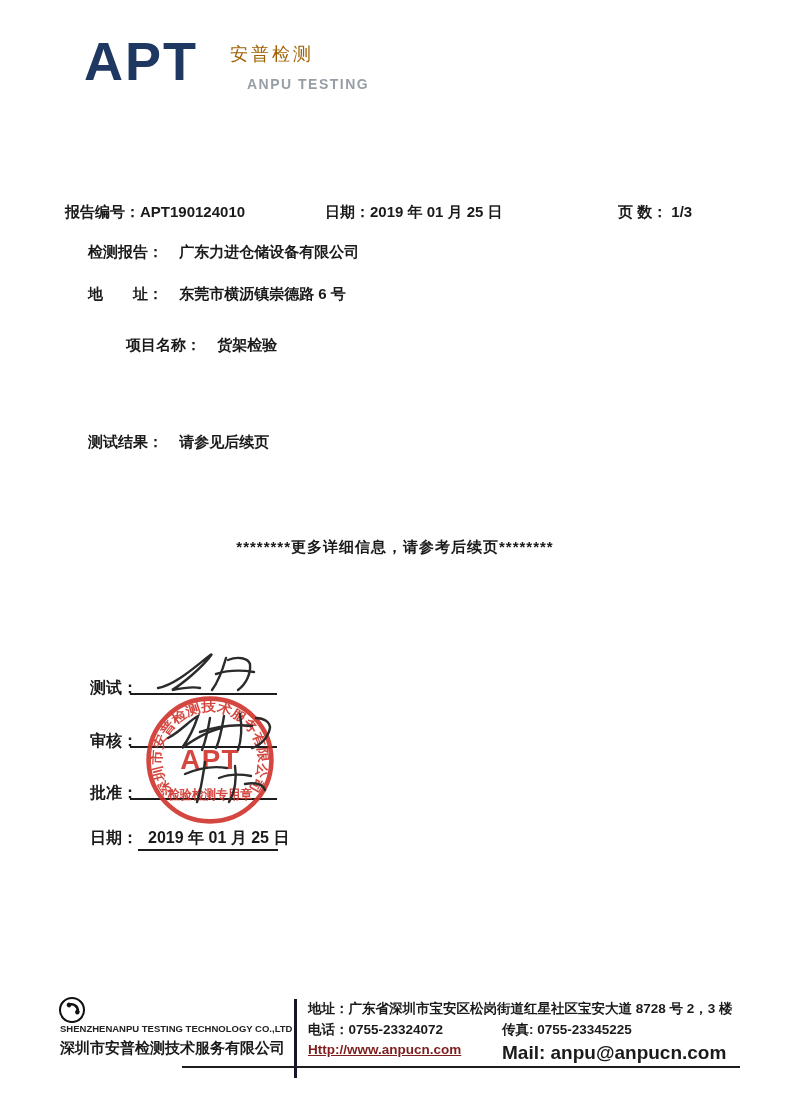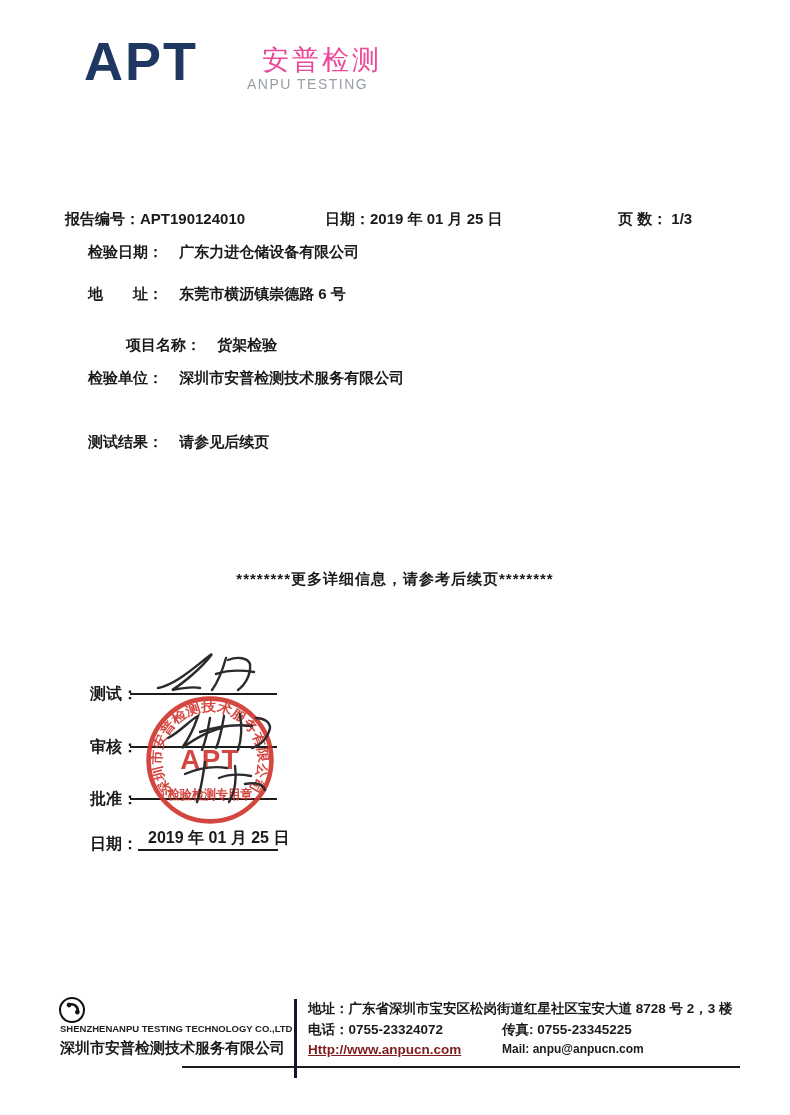--- a/index.html
+++ b/index.html
@@ -3,50 +3,50 @@
 <meta charset="utf-8">
 <style>
   * { margin:0; padding:0; box-sizing:border-box; }
   html,body { background:#ffffff; }
   body { font-family:"Liberation Sans","DejaVu Sans",sans-serif; color:#1a1a1a; }
   .page { position:relative; width:790px; height:1115px; background:#fff; overflow:hidden; }
 
   
   .logo-apt { position:absolute; left:84px; top:34px; font-size:54px; font-weight:800;
               color:#1e3862; letter-spacing:2px; line-height:1; }
-  .logo-cn  { position:absolute; left:262px; top:42px; font-size:27px; color:#ec4899;
+  .logo-cn  { position:absolute; left:230px; top:42px; font-size:18px; color:#a16207;
               letter-spacing:3px; }
-  .logo-en  { position:absolute; left:247px; top:76px; font-size:14px; font-weight:400;
+  .logo-en  { position:absolute; left:247px; top:76px; font-size:14px; font-weight:700;
               color:#989ea6; letter-spacing:1.5px; }
 
   
   .doc-title { position:absolute; left:0; top:122px; width:100%; text-align:center;
                font-size:36px; font-weight:700; letter-spacing:10px; color:#111; }
 
   
-  .info-row span { position:absolute; top:203px; font-size:15px; font-weight:700; white-space:nowrap;margin-top:7px; }
+  .info-row span { position:absolute; top:203px; font-size:15px; font-weight:700; white-space:nowrap; }
   .ri-no   { left:65px; }
   .ri-date { left:325px; }
   .ri-pg   { left:618px; }
 
   
   .frow { position:absolute; left:88px; font-size:15px; font-weight:700; white-space:nowrap; }
   .frow .lbl { display:inline-block; width:87px; }
   .r-cust  { top:243px; }
   .r-addr  { top:285px; }
   .r-proj  { top:336px;margin-left:38px; }
   .r-unit  { top:369px; }
   .r-idate { top:402px; }
   .r-res   { top:433px; }
 
   .stars-line { position:absolute; left:0; top:538px; width:100%; text-align:center;
-                font-size:15px; font-weight:700; letter-spacing:1px;margin-top:32px; }
+                font-size:15px; font-weight:700; letter-spacing:1px; }
 
   
-  .sig-lbl { position:absolute; left:90px; font-size:16px; font-weight:700; white-space:nowrap;margin-top:6px; }
+  .sig-lbl { position:absolute; left:90px; font-size:16px; font-weight:700; white-space:nowrap; }
   .sig-line { position:absolute; height:0; border-top:2px solid #1c1c1c; }
   .l-test    { top:678px; } .ln-test    { left:130px; top:693px; width:147px; }
   .l-review  { top:731px; } .ln-review  { left:130px; top:746px; width:147px; }
   .l-approve { top:783px; } .ln-approve { left:130px; top:798px; width:147px; }
   .l-date    { top:828px; } .ln-date    { left:138px; top:849px; width:140px; }
   .sig-date-val { position:absolute; left:148px; top:828px; font-size:16px; font-weight:700; white-space:nowrap; }
 
   .stamp { position:absolute; left:144px; top:694px; width:132px; height:132px; opacity:.9; }
   .ink   { position:absolute; }
 
@@ -55,53 +55,49 @@
   .f-left2 { position:absolute; left:60px; top:1023px; font-size:9.5px; font-weight:700; color:#222; white-space:nowrap; }
   .f-left3 { position:absolute; left:60px; top:1039px; font-size:15px; font-weight:700; white-space:nowrap; }
   .phone-ic { position:absolute; left:58px; top:996px; }
   .f-vrule { position:absolute; left:294px; top:999px; width:3px; height:79px; background:#15152a; }
   .f-hrule { position:absolute; left:182px; top:1066px; width:558px; height:2px; background:#1c1c1c; }
   .f-r1 { position:absolute; left:308px; top:1000px; font-size:13.5px; font-weight:700; white-space:nowrap; }
   .f-r2a { position:absolute; left:308px; top:1021px; font-size:13.5px; font-weight:700; white-space:nowrap; }
   .f-r2b { position:absolute; left:502px; top:1021px; font-size:13.5px; font-weight:700; white-space:nowrap; }
   .f-r3a { position:absolute; left:308px; top:1042px; font-size:13.5px; font-weight:700; color:#7f1d1d;
            text-decoration:underline; white-space:nowrap; cursor:pointer; }
-  .f-r3b { position:absolute; left:502px; top:1042px; font-size:12px; font-weight:700; white-space:nowrap; }
+  .f-r3b { position:absolute; left:502px; top:1042px; font-size:19px; font-weight:700; white-space:nowrap; }
 </style>
 </head>
 <body>
 
 <div class="page">
 
   <div class="logo-apt">APT</div>
   <div class="logo-cn">安普检测</div>
   <div class="logo-en">ANPU TESTING</div>
 
 
   <div class="info-row">
     <span class="ri-no">报告编号：APT190124010</span>
     <span class="ri-date">日期：2019 年 01 月 25 日</span>
     <span class="ri-pg">页 数：  1/3</span>
   </div>
 
   <div class="frow r-cust">
-    <span class="lbl">检验日期：</span>
+    <span class="lbl">检测报告：</span>
     <span>广东力进仓储设备有限公司</span>
   </div>
   <div class="frow r-addr">
     <span class="lbl">地　　址：</span>
     <span>东莞市横沥镇崇德路 6 号</span>
   </div>
   <div class="frow r-proj">
     <span class="lbl">项目名称：</span>
     <span>货架检验</span>
-  </div>
-  <div class="frow r-unit">
-    <span class="lbl">检验单位：</span>
-    <span>深圳市安普检测技术服务有限公司</span>
   </div>
   <div class="frow r-res">
     <span class="lbl">测试结果：</span>
     <span>请参见后续页</span>
   </div>
 
   <div class="stars-line">********更多详细信息，请参考后续页********</div>
 
   <div class="sig-lbl l-test">测试：</div>
   <div class="sig-line ln-test"></div>

